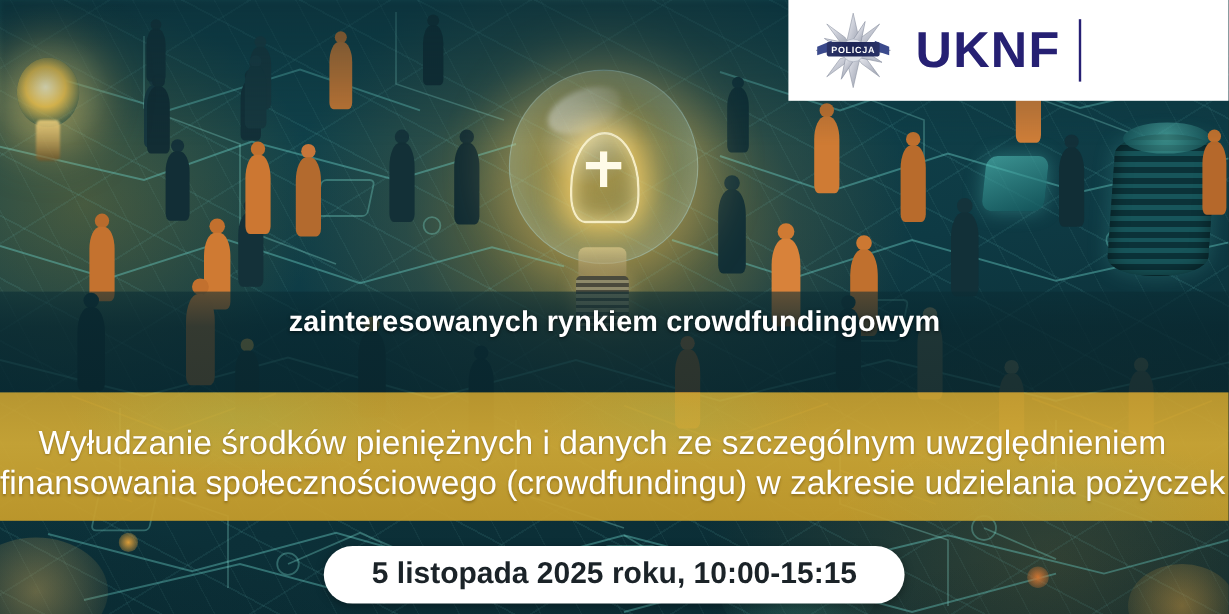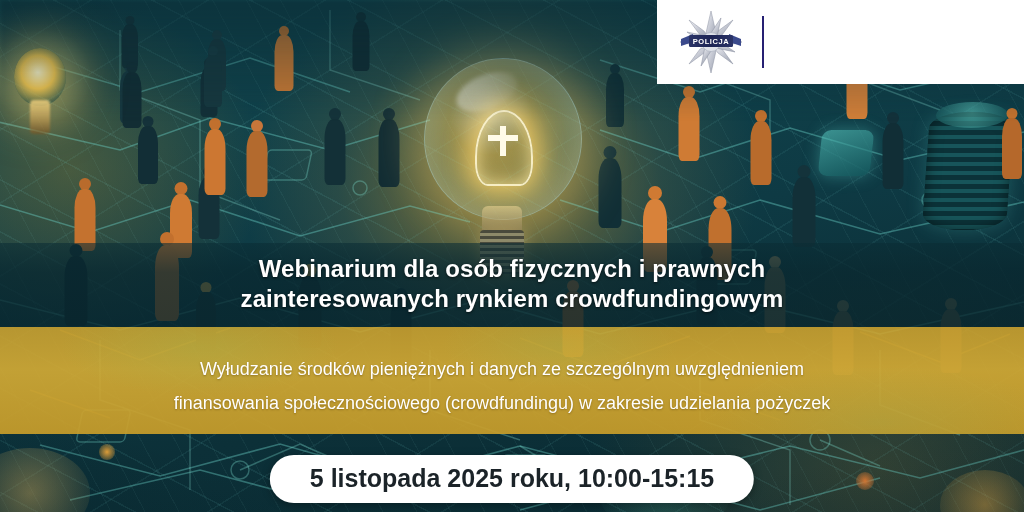--- a/index.html
+++ b/index.html
@@ -143,21 +143,21 @@
   .gold-band:before{
     content:"";position:absolute;inset:0;
     background:
       radial-gradient(ellipse 200px 70px at 200px 20px, rgba(150,190,90,0.22), rgba(0,0,0,0) 70%),
       radial-gradient(ellipse 170px 60px at 560px 18px, rgba(140,185,95,0.18), rgba(0,0,0,0) 70%),
       radial-gradient(ellipse 260px 80px at 880px 95px, rgba(120,175,110,0.16), rgba(0,0,0,0) 70%);
   }
   .gold-text{
     position:absolute;left:0;top:352px;width:1004px;
     text-align:center;color:#ffffff;
-    font-size:18px;font-weight:normal;line-height:34px;
+    font-size:28px;font-weight:normal;line-height:34px;
     text-shadow:0 1px 2px rgba(90,65,10,0.45);
   }
   .gold-text div{white-space:nowrap;}
 
   
   .date-pill{
     position:absolute;left:50%;top:455px;transform:translateX(-50%);
     background:#ffffff;border-radius:999px;
     padding:9px 40px 10px 40px;
     color:#1b2328;font-size:25px;font-weight:bold;
@@ -412,21 +412,20 @@
       <div class="bulb-neck"></div>
       <div class="bulb-screw"></div>
     </div>
 
     <div class="bg-blur-top"></div>
     <div class="bg-vig"></div>
   </div>
 
   <div class="title-band"></div>
   <div class="title-text">
-    <div>Webinarium dla osób fizycznych i prawnych</div>
     <div>zainteresowanych rynkiem crowdfundingowym</div>
   </div>
 
   <div class="gold-band"></div>
   <div class="gold-text">
     <div>Wyłudzanie środków pieniężnych i danych ze szczególnym uwzględnieniem</div>
     <div>finansowania społecznościowego (crowdfundingu) w zakresie udzielania pożyczek</div>
   </div>
 
   <div class="date-pill">5 listopada 2025 roku, 10:00-15:15</div>
@@ -466,18 +465,19 @@
         </g>
         <g>
           <path d="M6 30 L18 25 L18 33 L6 37 Z" fill="#3b4a8c"></path>
           <path d="M66 30 L54 25 L54 33 L66 37 Z" fill="#3b4a8c"></path>
           <rect x="14" y="26" width="44" height="12" rx="1.5" fill="url(#rg)"></rect>
           <text x="36" y="35" text-anchor="middle" fill="#ffffff" font-family="Liberation Sans, sans-serif" font-size="7.5" font-weight="bold" letter-spacing="0.6">POLICJA</text>
         </g>
       </svg>
     </div>
 
+    <div class="uknf-word">UKNF</div>
 
     <div class="logo-div"></div>
 
   </div>
 
 </div>
 
 </body></html>

